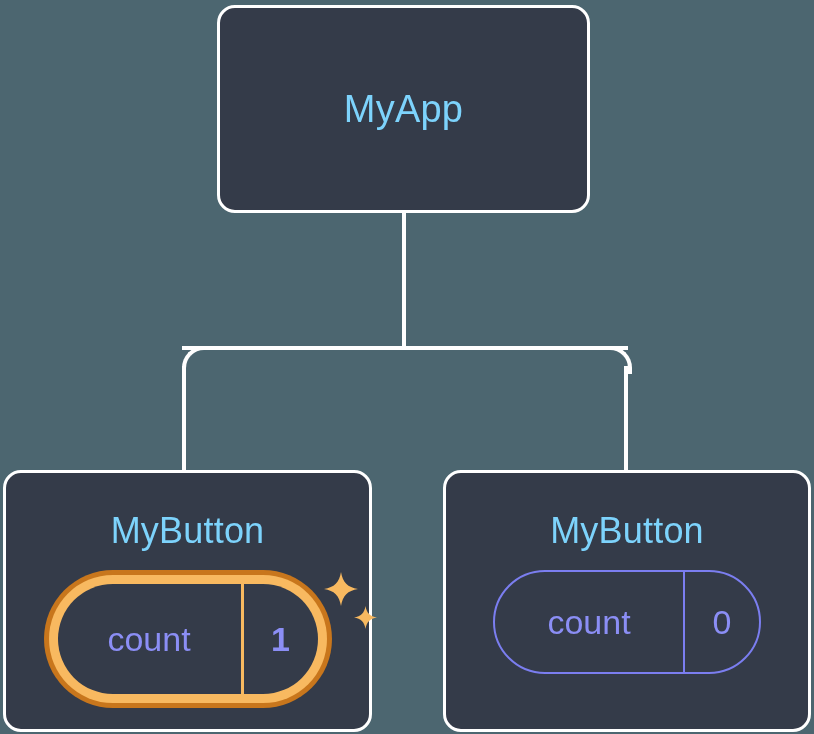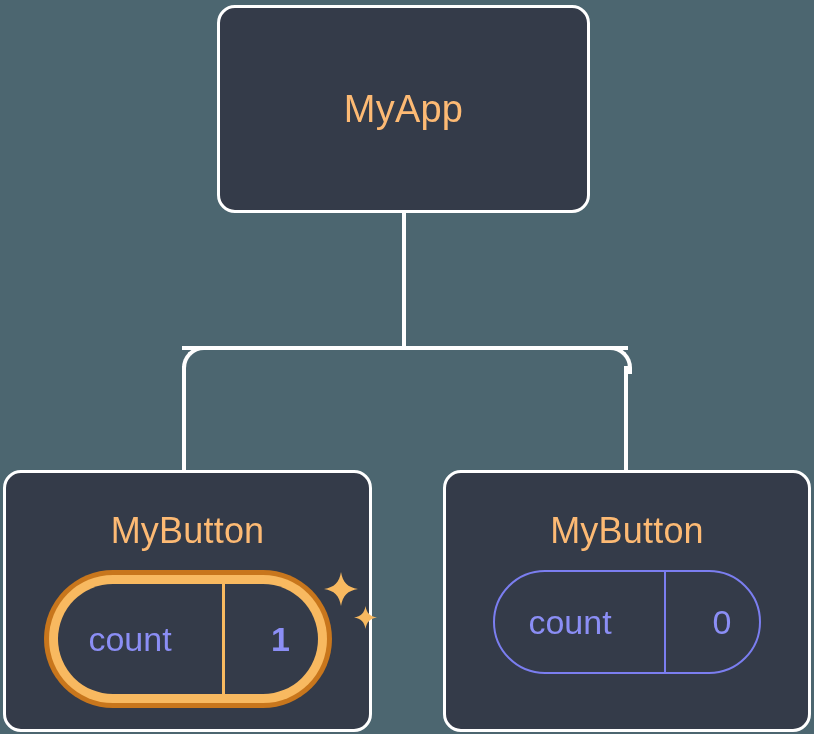--- a/index.html
+++ b/index.html
@@ -97,21 +97,21 @@
   }
   #node-child-right {
     left: 443px;
     top: 470px;
     width: 368px;
     height: 262px;
     padding-top: 40px;
   }
 
   .node-title {
-    color: #fdba74;
+    color: #7dd3fc;
     font-size: 36px;
     font-weight: 400;
     letter-spacing: 0.2px;
     line-height: 1;
     white-space: nowrap;
   }
   .node-title.root {
     font-size: 38px;
   }
 
@@ -123,21 +123,20 @@
     align-items: center;
     justify-content: center;
   }
 
   .pill {
     box-sizing: border-box;
     display: flex;
     align-items: stretch;
     background: #343b49;
     overflow: hidden;
-    gap: 19px;
   }
 
   
   .pill.plain {
     width: 268px;
     height: 104px;
     border: 2px solid #7b7ef0;
     border-radius: 52px;
   }
   .pill.plain .pill-key,

